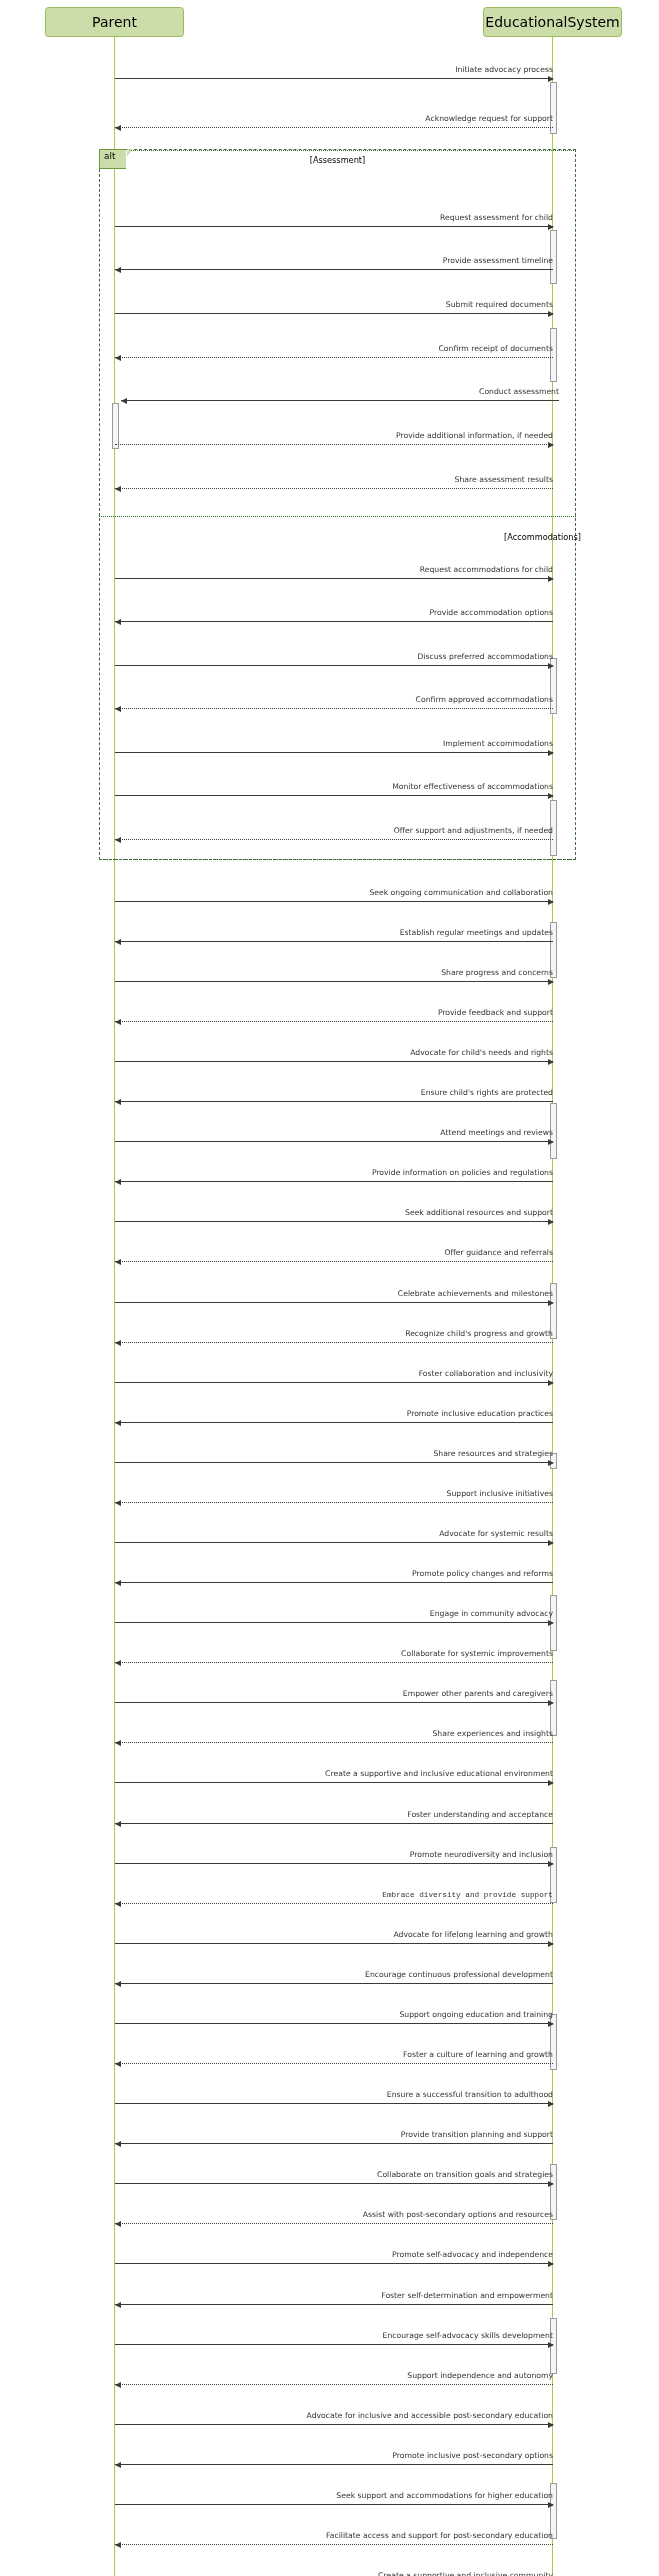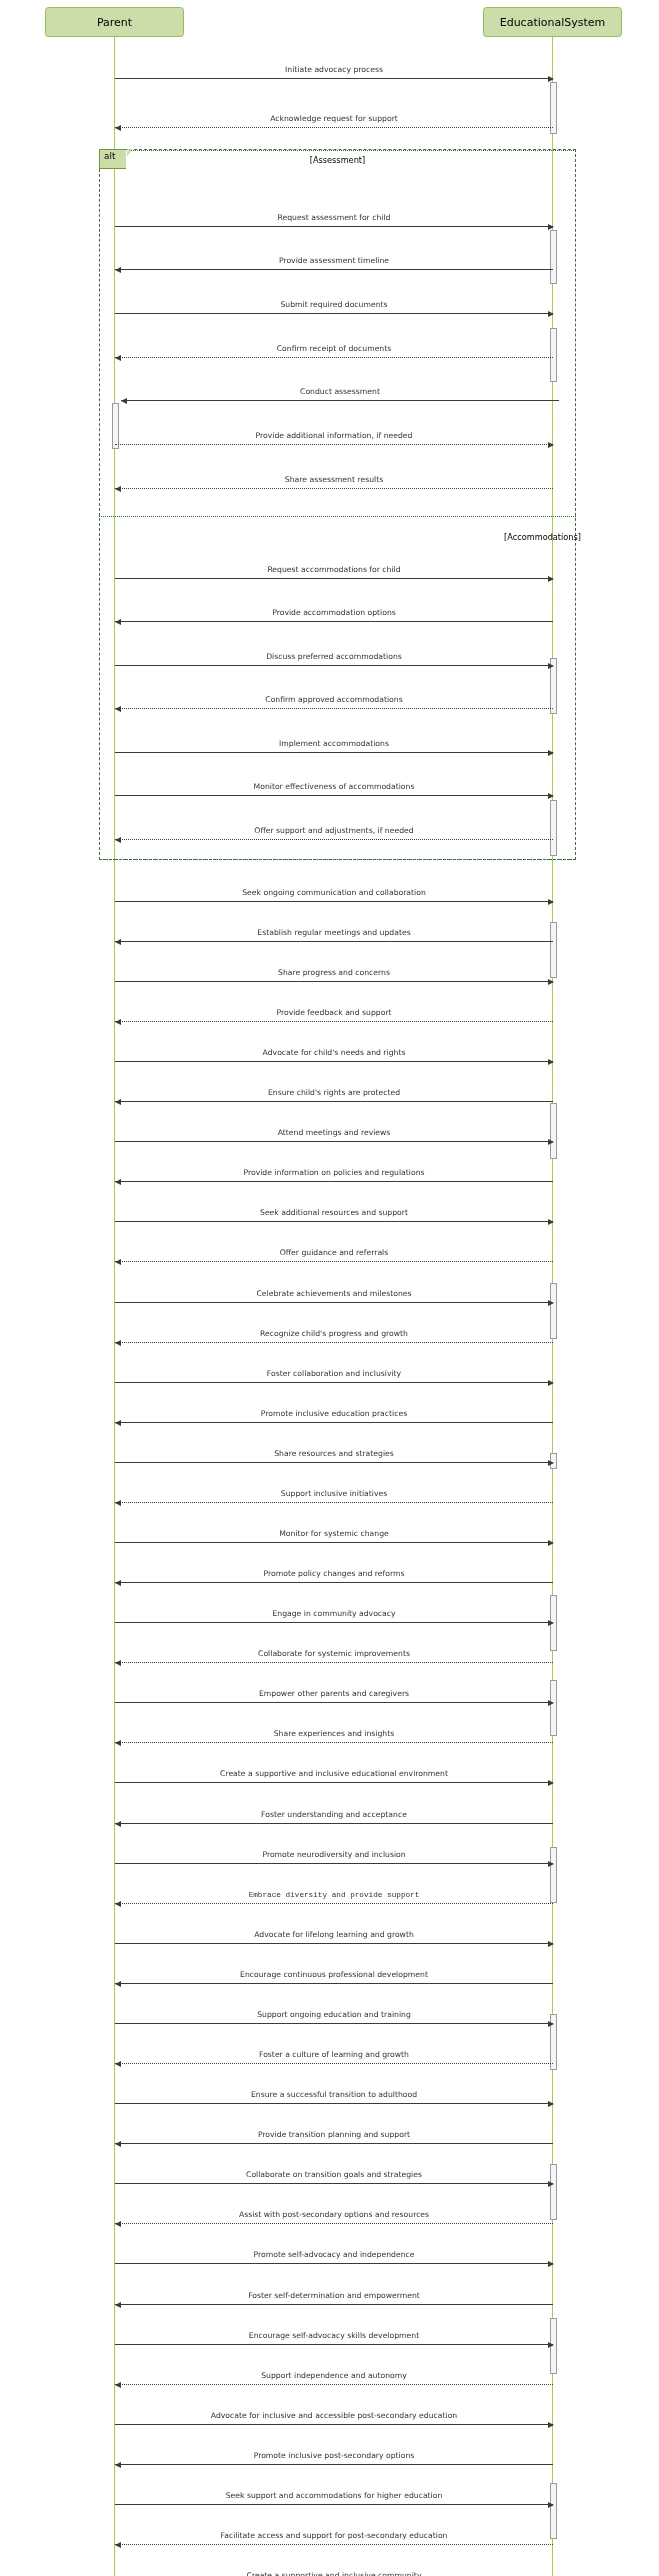--- a/index.html
+++ b/index.html
@@ -8,39 +8,39 @@
 
   #diagram{position:absolute;left:0;top:0;width:659px;height:3120px;}
 
   
   .participant{
     position:absolute;
     background:#ccddaa;
     border:0.8px solid #99bb55;
     border-radius:3.6px;
     display:flex;align-items:center;justify-content:center;
-    font-size:11px;color:#000;
+    font-size:14px;color:#000;
     box-sizing:border-box;
   }
 
   
   .lifeline{position:absolute;width:1px;background:#a8cf4a;}
 
   
   .activation{
     position:absolute;width:6.7px;
     background:#f5f5f5;border:0.5px solid #9a9a9a;
     box-sizing:border-box;
   }
 
   
   .msg{position:absolute;height:15.5px;}
   .msg .label{
     position:absolute;left:0;right:0;bottom:8.2px;
-    text-align:center;font-size:7.7px;color:#333;
+    text-align:right;font-size:7.7px;color:#333;
     white-space:nowrap;line-height:8.2px;
   }
   .msg .line{
     position:absolute;left:0;right:0;bottom:3.6px;height:0;
     border-top:1.3px solid #3a3a3a;
   }
   .msg.dotted .line{border-top:1.3px dotted #3a3a3a;}
   .msg .head{
     position:absolute;bottom:0.5px;width:0;height:0;
     border-top:3.6px solid transparent;
@@ -280,21 +280,21 @@
       <div class="label">Share resources and strategies</div>
     </div>
     <div class="msg dotted left" style="left: 115px; width: 438px; top: 1491px;">
       <div class="line"></div>
       <div class="head"></div>
       <div class="label">Support inclusive initiatives</div>
     </div>
     <div class="msg right" style="left: 115px; width: 438px; top: 1531px;">
       <div class="line"></div>
       <div class="head"></div>
-      <div class="label">Monitor for systemic change</div>
+      <div class="label">Advocate for systemic results</div>
     </div>
     <div class="msg left" style="left: 115px; width: 438px; top: 1571px;">
       <div class="line"></div>
       <div class="head"></div>
       <div class="label">Promote policy changes and reforms</div>
     </div>
     <div class="msg right" style="left: 115px; width: 438px; top: 1611px;">
       <div class="line"></div>
       <div class="head"></div>
       <div class="label">Engage in community advocacy</div>

